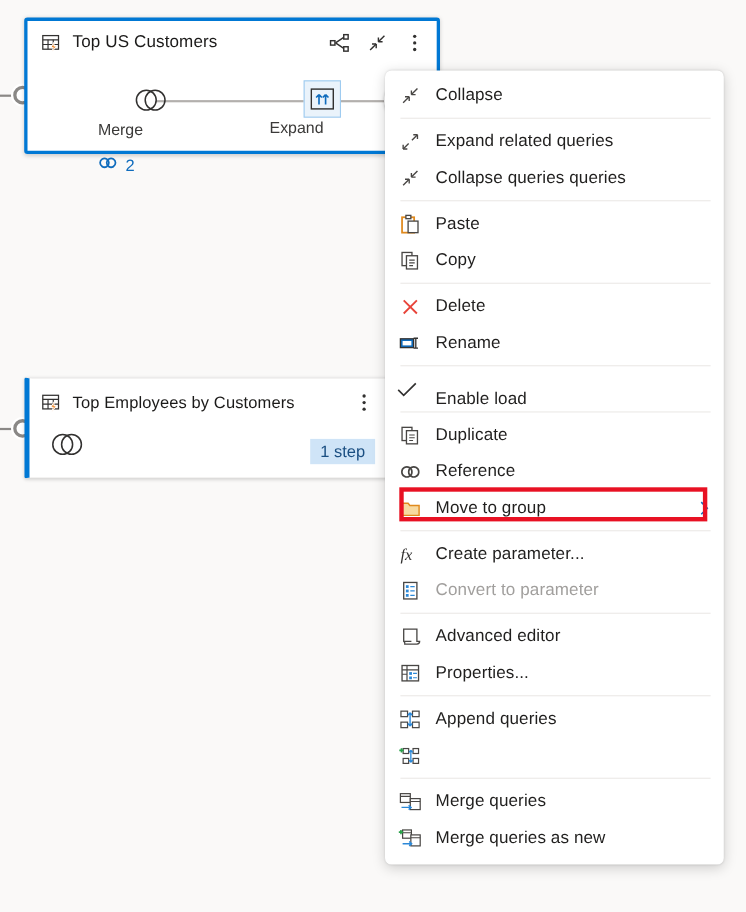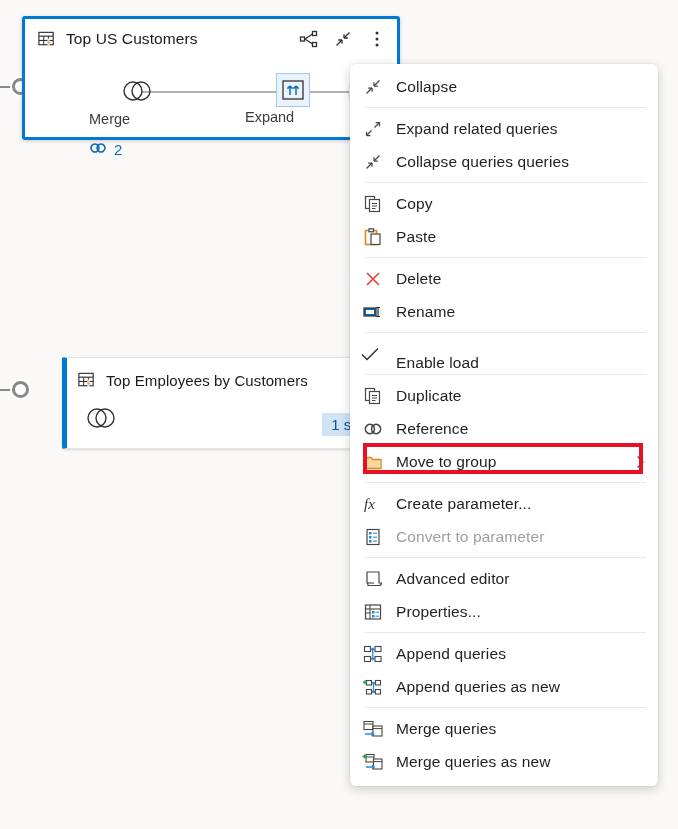--- a/index.html
+++ b/index.html
@@ -24,26 +24,25 @@
     background: #ffffff;
     box-sizing: border-box;
   }
   .card.selected {
     left: 22px; top: 16px; width: 378px; height: 124px;
     border: 3px solid #0078d4;
     border-radius: 3px;
     box-shadow: 0 1px 4px rgba(0,0,0,.18);
   }
   .card.plain {
-    left: 22px; top: 357px; width: 330px; height: 92px;
+    left: 22px; top: 343px; width: 330px; height: 92px;
     border: 1px solid #e6e4e2;
     border-left: 5px solid #0078d4;
     border-radius: 2px;
     box-shadow: 0 1px 3px rgba(0,0,0,.14);
-    margin-left: 40px;
   }
 
   .card-header {
     display: flex; align-items: center;
     height: 40px;
     padding: 0 10px 0 12px;
     box-sizing: border-box;
   }
   .card.plain .card-header { padding-left: 10px; height: 44px; }
 
@@ -361,38 +360,38 @@
           <path d="M11 9 L11 5.2 M11 9 L14.8 9" stroke="#484644" stroke-width="1.25" fill="none"></path>
         </svg>
       </span>
       <span class="menu-label">Collapse queries queries</span>
     </div>
     <div class="menu-sep"></div>
 
     <div class="menu-item">
       <span class="menu-icon">
         <svg width="20" height="20" viewBox="0 0 20 20">
+          <rect x="2.5" y="3.5" width="11" height="14" fill="#fff" stroke="#e08a1e" stroke-width="1.6"></rect>
+          <rect x="6" y="1.8" width="4.5" height="3" fill="#fff" stroke="#484644" stroke-width="1.2"></rect>
+          <rect x="8" y="7" width="9" height="10.5" fill="#fff" stroke="#484644" stroke-width="1.2"></rect>
+        </svg>
+      </span>
+      <span class="menu-label">Paste</span>
+    </div>
+    <div class="menu-item">
+      <span class="menu-icon">
+        <svg width="20" height="20" viewBox="0 0 20 20">
           <rect x="2.5" y="2.5" width="9" height="12" fill="#fff" stroke="#484644" stroke-width="1.2"></rect>
           <rect x="6.5" y="5.5" width="10" height="12" fill="#fff" stroke="#484644" stroke-width="1.2"></rect>
           <line x1="9" y1="9.5" x2="14" y2="9.5" stroke="#484644" stroke-width="1"></line>
           <line x1="9" y1="12" x2="14" y2="12" stroke="#484644" stroke-width="1"></line>
           <line x1="9" y1="14.5" x2="12.5" y2="14.5" stroke="#484644" stroke-width="1"></line>
         </svg>
       </span>
       <span class="menu-label">Copy</span>
-    </div>
-    <div class="menu-item">
-      <span class="menu-icon">
-        <svg width="20" height="20" viewBox="0 0 20 20">
-          <rect x="2.5" y="3.5" width="11" height="14" fill="#fff" stroke="#e08a1e" stroke-width="1.6"></rect>
-          <rect x="6" y="1.8" width="4.5" height="3" fill="#fff" stroke="#484644" stroke-width="1.2"></rect>
-          <rect x="8" y="7" width="9" height="10.5" fill="#fff" stroke="#484644" stroke-width="1.2"></rect>
-        </svg>
-      </span>
-      <span class="menu-label">Paste</span>
     </div>
     <div class="menu-sep"></div>
 
     <div class="menu-item">
       <span class="menu-icon">
         <svg width="20" height="20" viewBox="0 0 20 20">
           <path d="M4 4 L16 16 M16 4 L4 16" stroke="#e8443a" stroke-width="1.7" fill="none"></path>
         </svg>
       </span>
       <span class="menu-label">Delete</span>
@@ -521,21 +520,20 @@
       <span class="menu-icon">
         <svg width="22" height="20" viewBox="0 0 22 20">
           <rect x="4.5" y="3.5" width="5" height="4.5" fill="#fff" stroke="#484644" stroke-width="1.1"></rect>
           <rect x="13.5" y="3.5" width="5" height="4.5" fill="#fff" stroke="#484644" stroke-width="1.1"></rect>
           <rect x="4.5" y="12.5" width="5" height="4.5" fill="#fff" stroke="#484644" stroke-width="1.1"></rect>
           <rect x="13.5" y="12.5" width="5" height="4.5" fill="#fff" stroke="#484644" stroke-width="1.1"></rect>
           <path d="M11.5 5 L11.5 16 M11.5 5 L9.8 7 M11.5 5 L13.2 7 M11.5 16 L9.8 14 M11.5 16 L13.2 14" stroke="#2b88d8" stroke-width="1.2" fill="none"></path>
           <path d="M3 3.2 L3 7.2 M1 5.2 L5 5.2" stroke="#2aa24a" stroke-width="1.5" fill="none"></path>
         </svg>
       </span>
-      <span class="menu-label">Append queries as new</span>
     </div>
     <div class="menu-sep"></div>
 
     <div class="menu-item">
       <span class="menu-icon">
         <svg width="22" height="20" viewBox="0 0 22 20">
           <rect x="2" y="2.5" width="9" height="8" fill="#fff" stroke="#484644" stroke-width="1.1"></rect>
           <line x1="2" y1="5" x2="11" y2="5" stroke="#484644" stroke-width="1"></line>
           <rect x="11" y="7" width="9" height="10" fill="#fff" stroke="#484644" stroke-width="1.1"></rect>
           <line x1="11" y1="9.6" x2="20" y2="9.6" stroke="#484644" stroke-width="1"></line>

